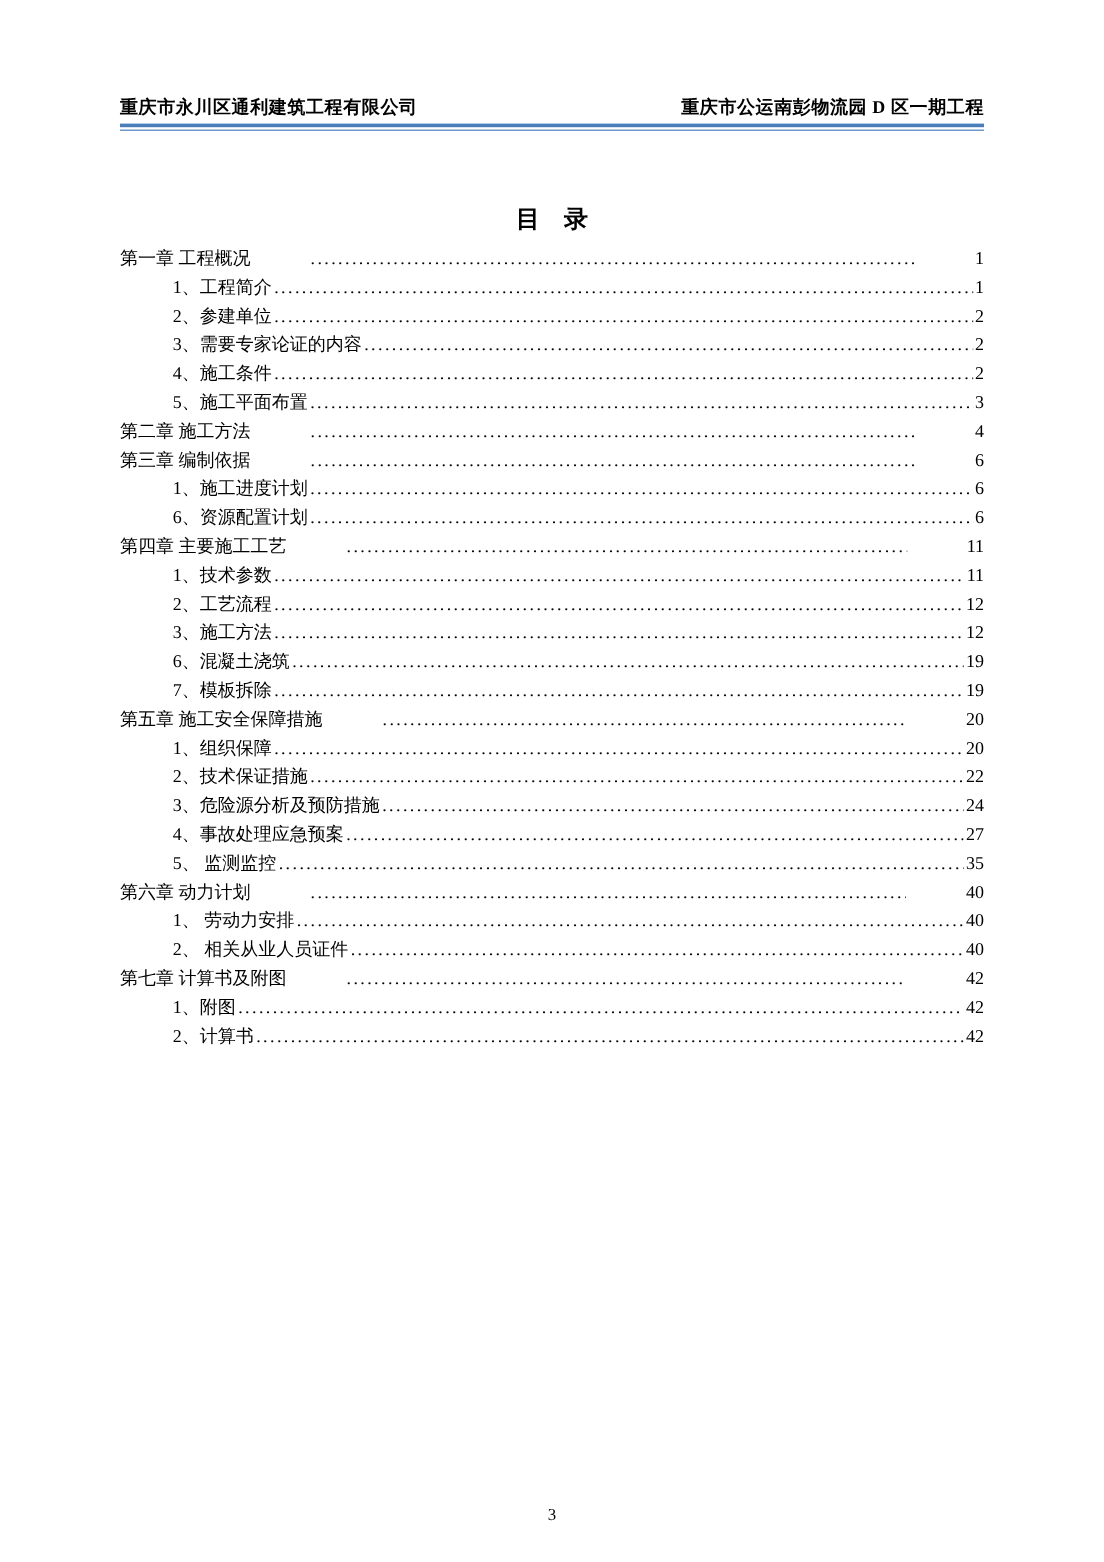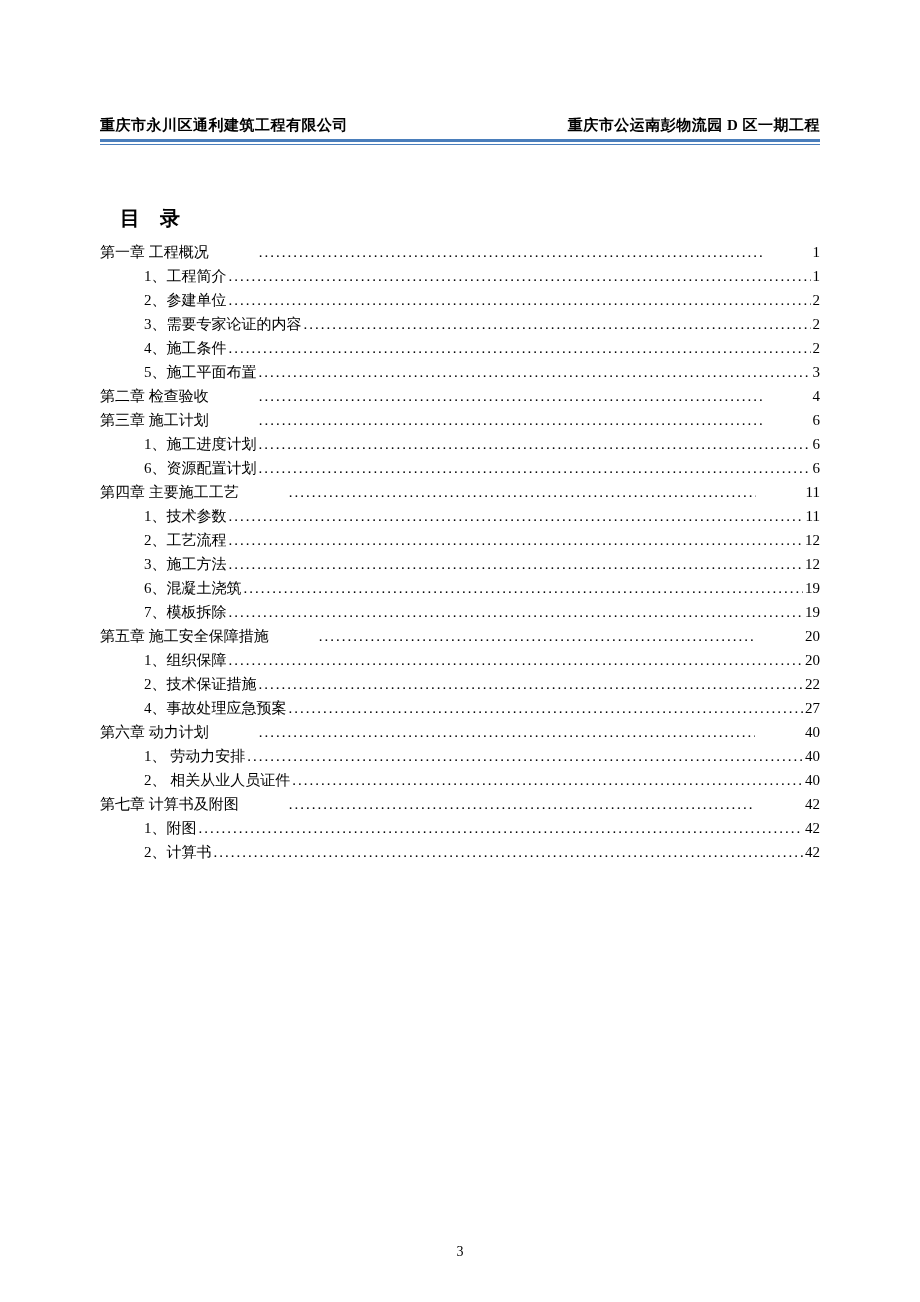--- a/index.html
+++ b/index.html
@@ -11,29 +11,29 @@
       padding: 80px 100px 40px 100px;
       color: #000;
     }
     .header {
       display: flex;
       justify-content: space-between;
       font-weight: bold;
       font-size: 15px;
       margin-bottom: 4px;
       letter-spacing: 0.5px;
-      margin-top: 36px;
     }
     .header-divider {
       border-top: 3px solid #4a7ebb;
       border-bottom: 1px solid #4a7ebb;
       height: 6px;
       margin-bottom: 60px;
     }
     .toc-title {
+      text-align: center;
       font-size: 20px;
       font-weight: bold;
       letter-spacing: 20px;
       margin-bottom: 8px;
       padding-left: 20px;
     }
     .toc-entry {
       display: flex;
       align-items: baseline;
       font-size: 15px;
@@ -95,26 +95,26 @@
       <span class="toc-label">4、施工条件</span>
       <span class="toc-dots"></span>
       <span class="toc-page">2</span>
     </div>
     <div class="toc-entry level-2">
       <span class="toc-label">5、施工平面布置</span>
       <span class="toc-dots"></span>
       <span class="toc-page">3</span>
     </div>
     <div class="toc-entry level-1">
-      <span class="toc-label">第二章   检查验收</span>
+      <span class="toc-label">第二章   施工方法</span>
       <span class="toc-dots"></span>
       <span class="toc-page">4</span>
     </div>
     <div class="toc-entry level-1">
-      <span class="toc-label">第三章   施工计划</span>
+      <span class="toc-label">第三章   编制依据</span>
       <span class="toc-dots"></span>
       <span class="toc-page">6</span>
     </div>
     <div class="toc-entry level-2">
       <span class="toc-label">1、施工进度计划</span>
       <span class="toc-dots"></span>
       <span class="toc-page">6</span>
     </div>
     <div class="toc-entry level-2">
       <span class="toc-label">6、资源配置计划</span>
@@ -160,24 +160,34 @@
       <span class="toc-label">1、组织保障</span>
       <span class="toc-dots"></span>
       <span class="toc-page">20</span>
     </div>
     <div class="toc-entry level-2">
       <span class="toc-label">2、技术保证措施</span>
       <span class="toc-dots"></span>
       <span class="toc-page">22</span>
     </div>
     <div class="toc-entry level-2">
+      <span class="toc-label">3、危险源分析及预防措施</span>
+      <span class="toc-dots"></span>
+      <span class="toc-page">24</span>
+    </div>
+    <div class="toc-entry level-2">
       <span class="toc-label">4、事故处理应急预案</span>
       <span class="toc-dots"></span>
       <span class="toc-page">27</span>
     </div>
+    <div class="toc-entry level-2">
+      <span class="toc-label">5、 监测监控</span>
+      <span class="toc-dots"></span>
+      <span class="toc-page">35</span>
+    </div>
     <div class="toc-entry level-1">
       <span class="toc-label">第六章    动力计划</span>
       <span class="toc-dots"></span>
       <span class="toc-page">40</span>
     </div>
     <div class="toc-entry level-2">
       <span class="toc-label">1、 劳动力安排</span>
       <span class="toc-dots"></span>
       <span class="toc-page">40</span>
     </div>

